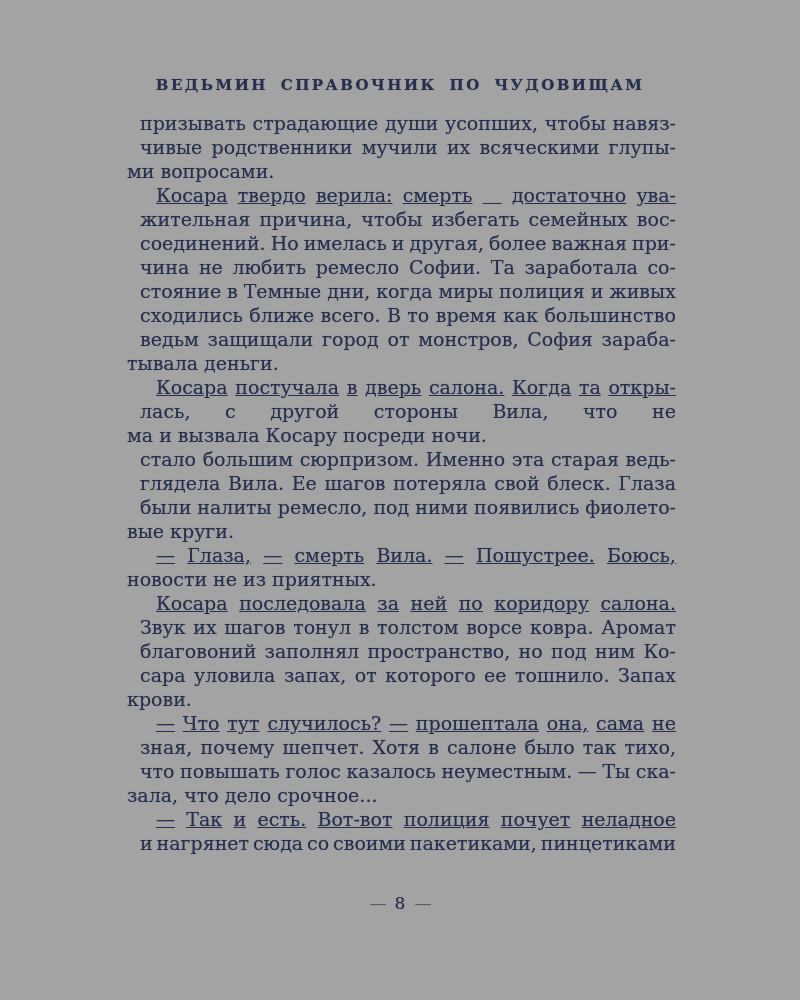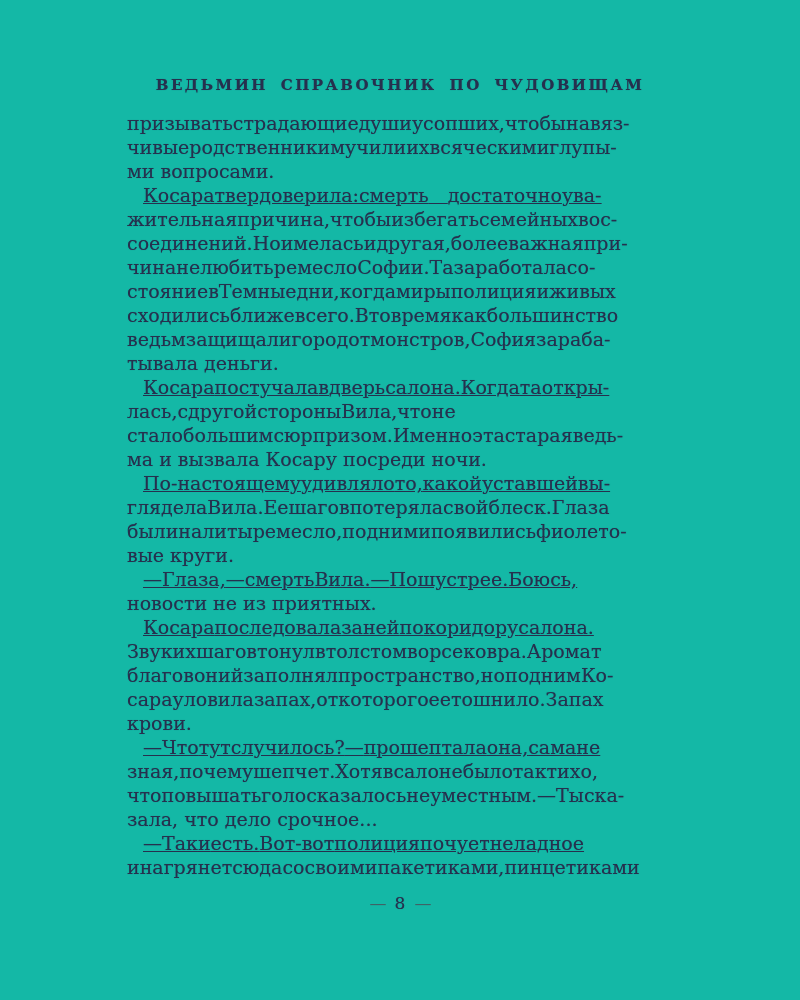--- a/index.html
+++ b/index.html
@@ -37,21 +37,22 @@
     text-shadow: 0 0 0.7px rgba(38,48,78,0.5);
   }
   .line {
     height: 24px;
     line-height: 24px;
     overflow: hidden;
     white-space: nowrap;
   }
   .line.j {
     display: flex;
-    justify-content: flex-start;
+    justify-content: space-between;
+    margin-left: 13px;
   }
   .line.ind {
     padding-left: 16px;
     text-decoration: underline;
   }
   .footer {
     position: absolute;
     top: 893px;
     left: 0;
     right: 0;
@@ -66,21 +67,21 @@
     letter-spacing: -1px;
   }
   .footer .page-num {
     color: #26304e;
     text-shadow: 0 0 0.7px rgba(38,48,78,0.5);
   }
 </style>
 </head>
 <body>
 
-<div class="page" style="color: rgb(38, 48, 78); background: #14b8a6;">
+<div class="page" style="color: rgb(38, 48, 78); background: #a3a3a3;">
   <div class="running-head">ВЕДЬМИН СПРАВОЧНИК ПО ЧУДОВИЩАМ</div>
 
   <div class="body-text">
       <div class="line j">
         <span>призывать</span>
         <span>страдающие</span>
         <span>души</span>
         <span>усопших,</span>
         <span>чтобы</span>
         <span>навяз-</span>
@@ -174,37 +175,29 @@
       </div>
       <div class="line j">
         <span>лась,</span>
         <span>с</span>
         <span>другой</span>
         <span>стороны</span>
         <span>Вила,</span>
         <span>что</span>
         <span>не</span>
       </div>
+      <div class="line">ма и вызвала Косару посреди ночи.</div>
       <div class="line j">
         <span>стало</span>
         <span>большим</span>
         <span>сюрпризом.</span>
         <span>Именно</span>
         <span>эта</span>
         <span>старая</span>
         <span>ведь-</span>
-      </div>
-      <div class="line">ма и вызвала Косару посреди ночи.</div>
-      <div class="line j ind">
-        <span>По-настоящему</span>
-        <span>удивляло</span>
-        <span>то,</span>
-        <span>какой</span>
-        <span>уставшей</span>
-        <span>вы-</span>
       </div>
       <div class="line j">
         <span>глядела</span>
         <span>Вила.</span>
         <span>Ее</span>
         <span>шагов</span>
         <span>потеряла</span>
         <span>свой</span>
         <span>блеск.</span>
         <span>Глаза</span>

